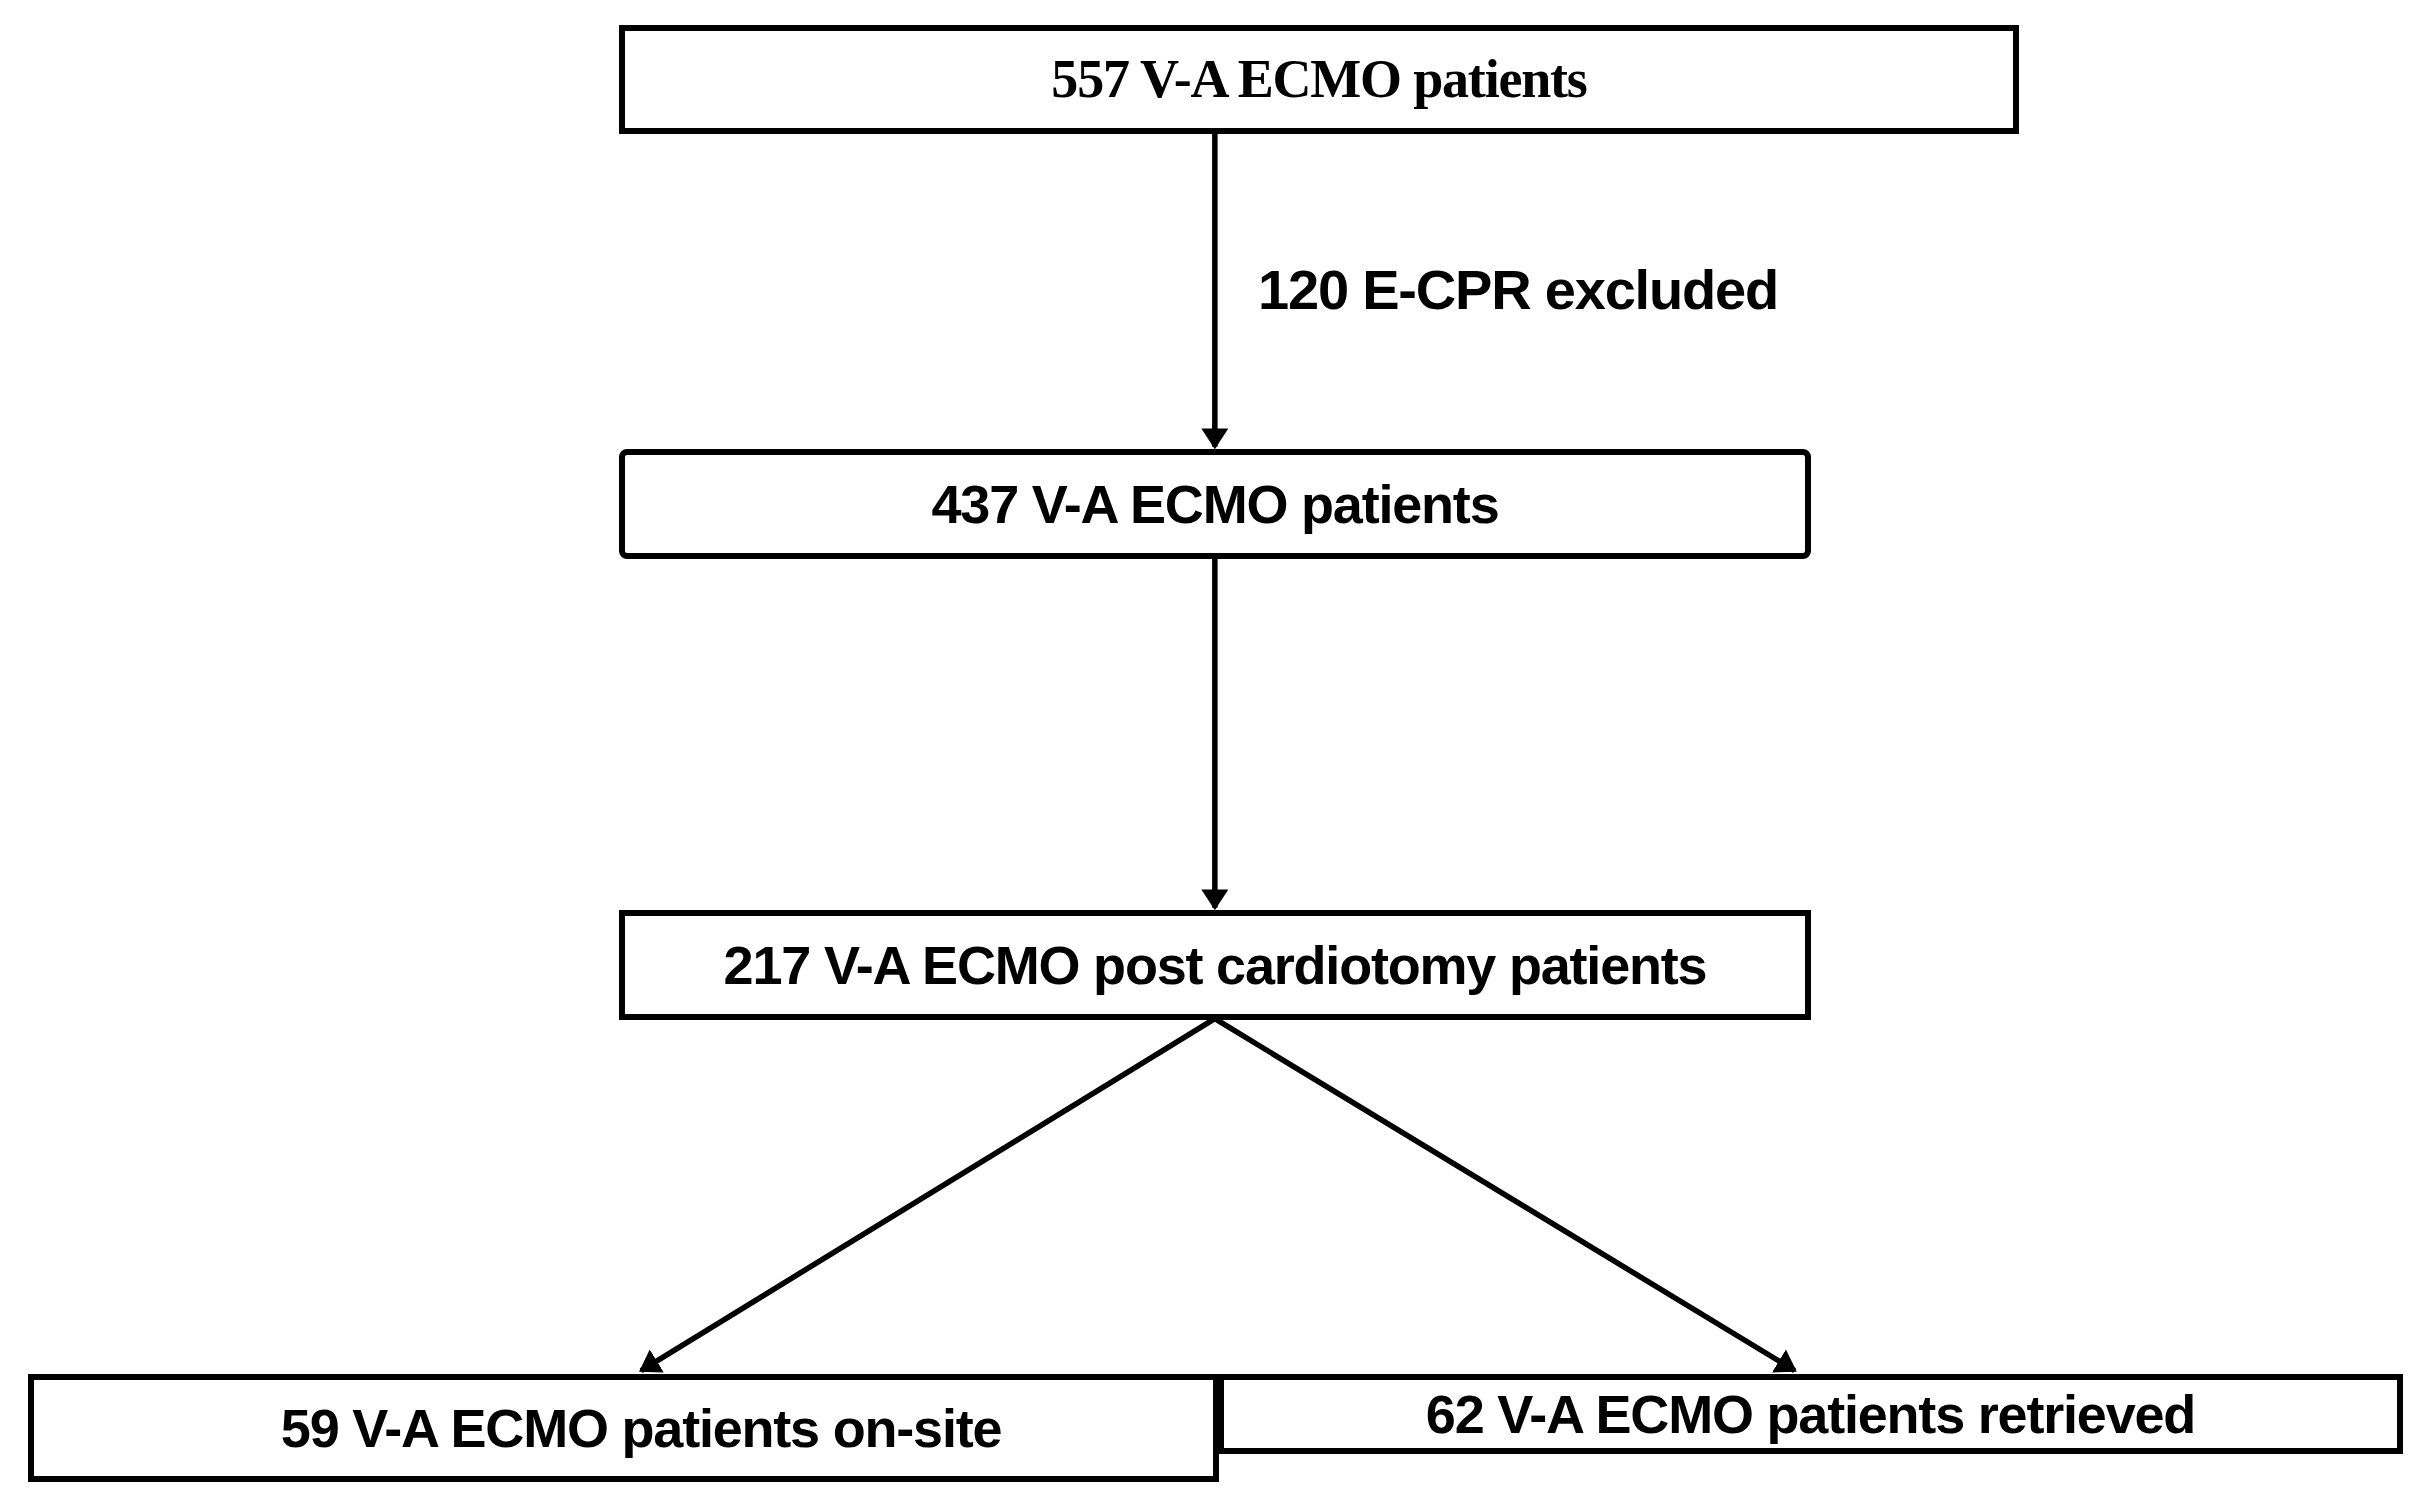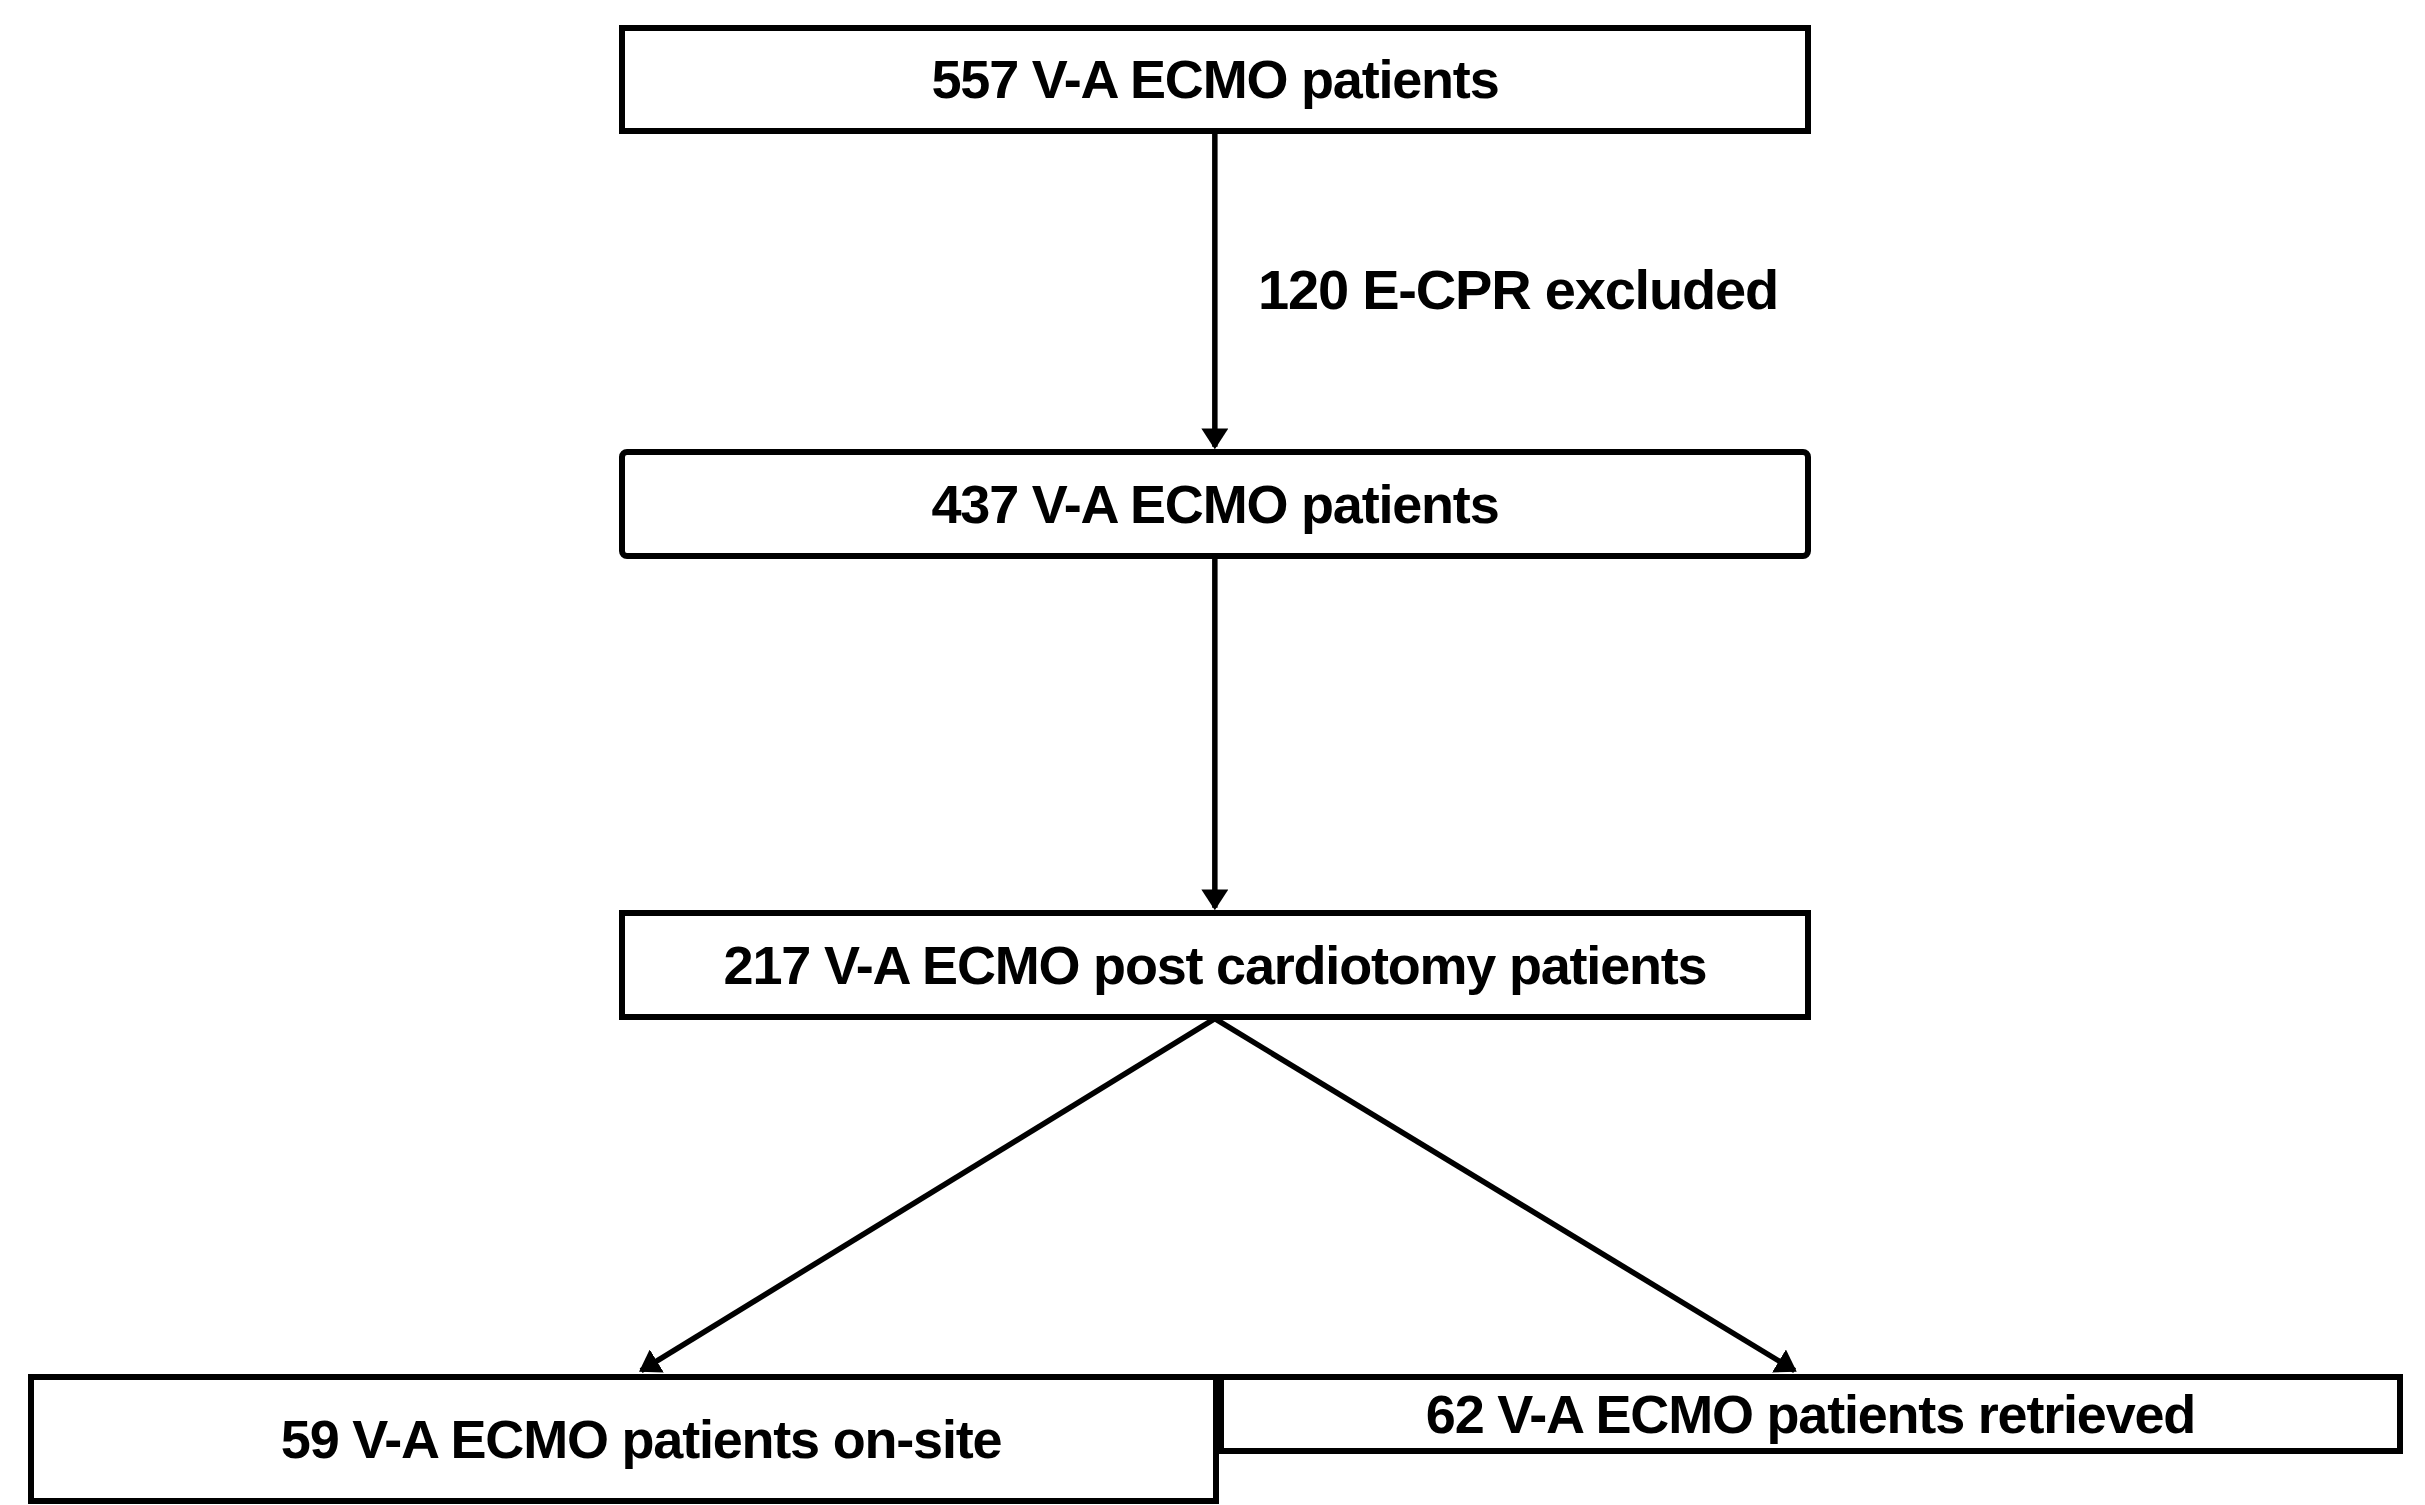--- a/index.html
+++ b/index.html
@@ -34,24 +34,24 @@
     background: #ffffff;
     display: flex;
     align-items: center;
     justify-content: center;
     font-weight: bold;
     font-size: 54px;
     letter-spacing: -1.2px;
     text-align: center;
     line-height: 1.05;
   }
-  .box-557 { left: 619px; top: 24.5px;   width: 1192px; height: 109px; }
+  .box-557 { left: 619px; top: 24.5px;   width: 1400px; height: 109px; font-family: Liberation Serif, serif; }
   .box-437 { left: 619px; top: 449px;  width: 1192px; height: 110px; border-radius: 8px; }
   .box-121 { left: 619px; top: 910px; width: 1192px; height: 110px; }
-  .box-59  { left: 27.6px;   top: 1374px; width: 1191px; height: 130px; padding-left: 36px; }
+  .box-59  { left: 27.6px;   top: 1374px; width: 1191px; height: 108px; padding-left: 36px; }
   .box-62  { left: 1218px; top: 1374px; width: 1185px; height: 80px; }
   .arrow-label {
     position: absolute;
     left: 1258px;
     top: 245px;
     font-weight: bold;
     font-size: 56px;
     letter-spacing: -1.2px;
     white-space: nowrap;
     margin-top: 12px;

